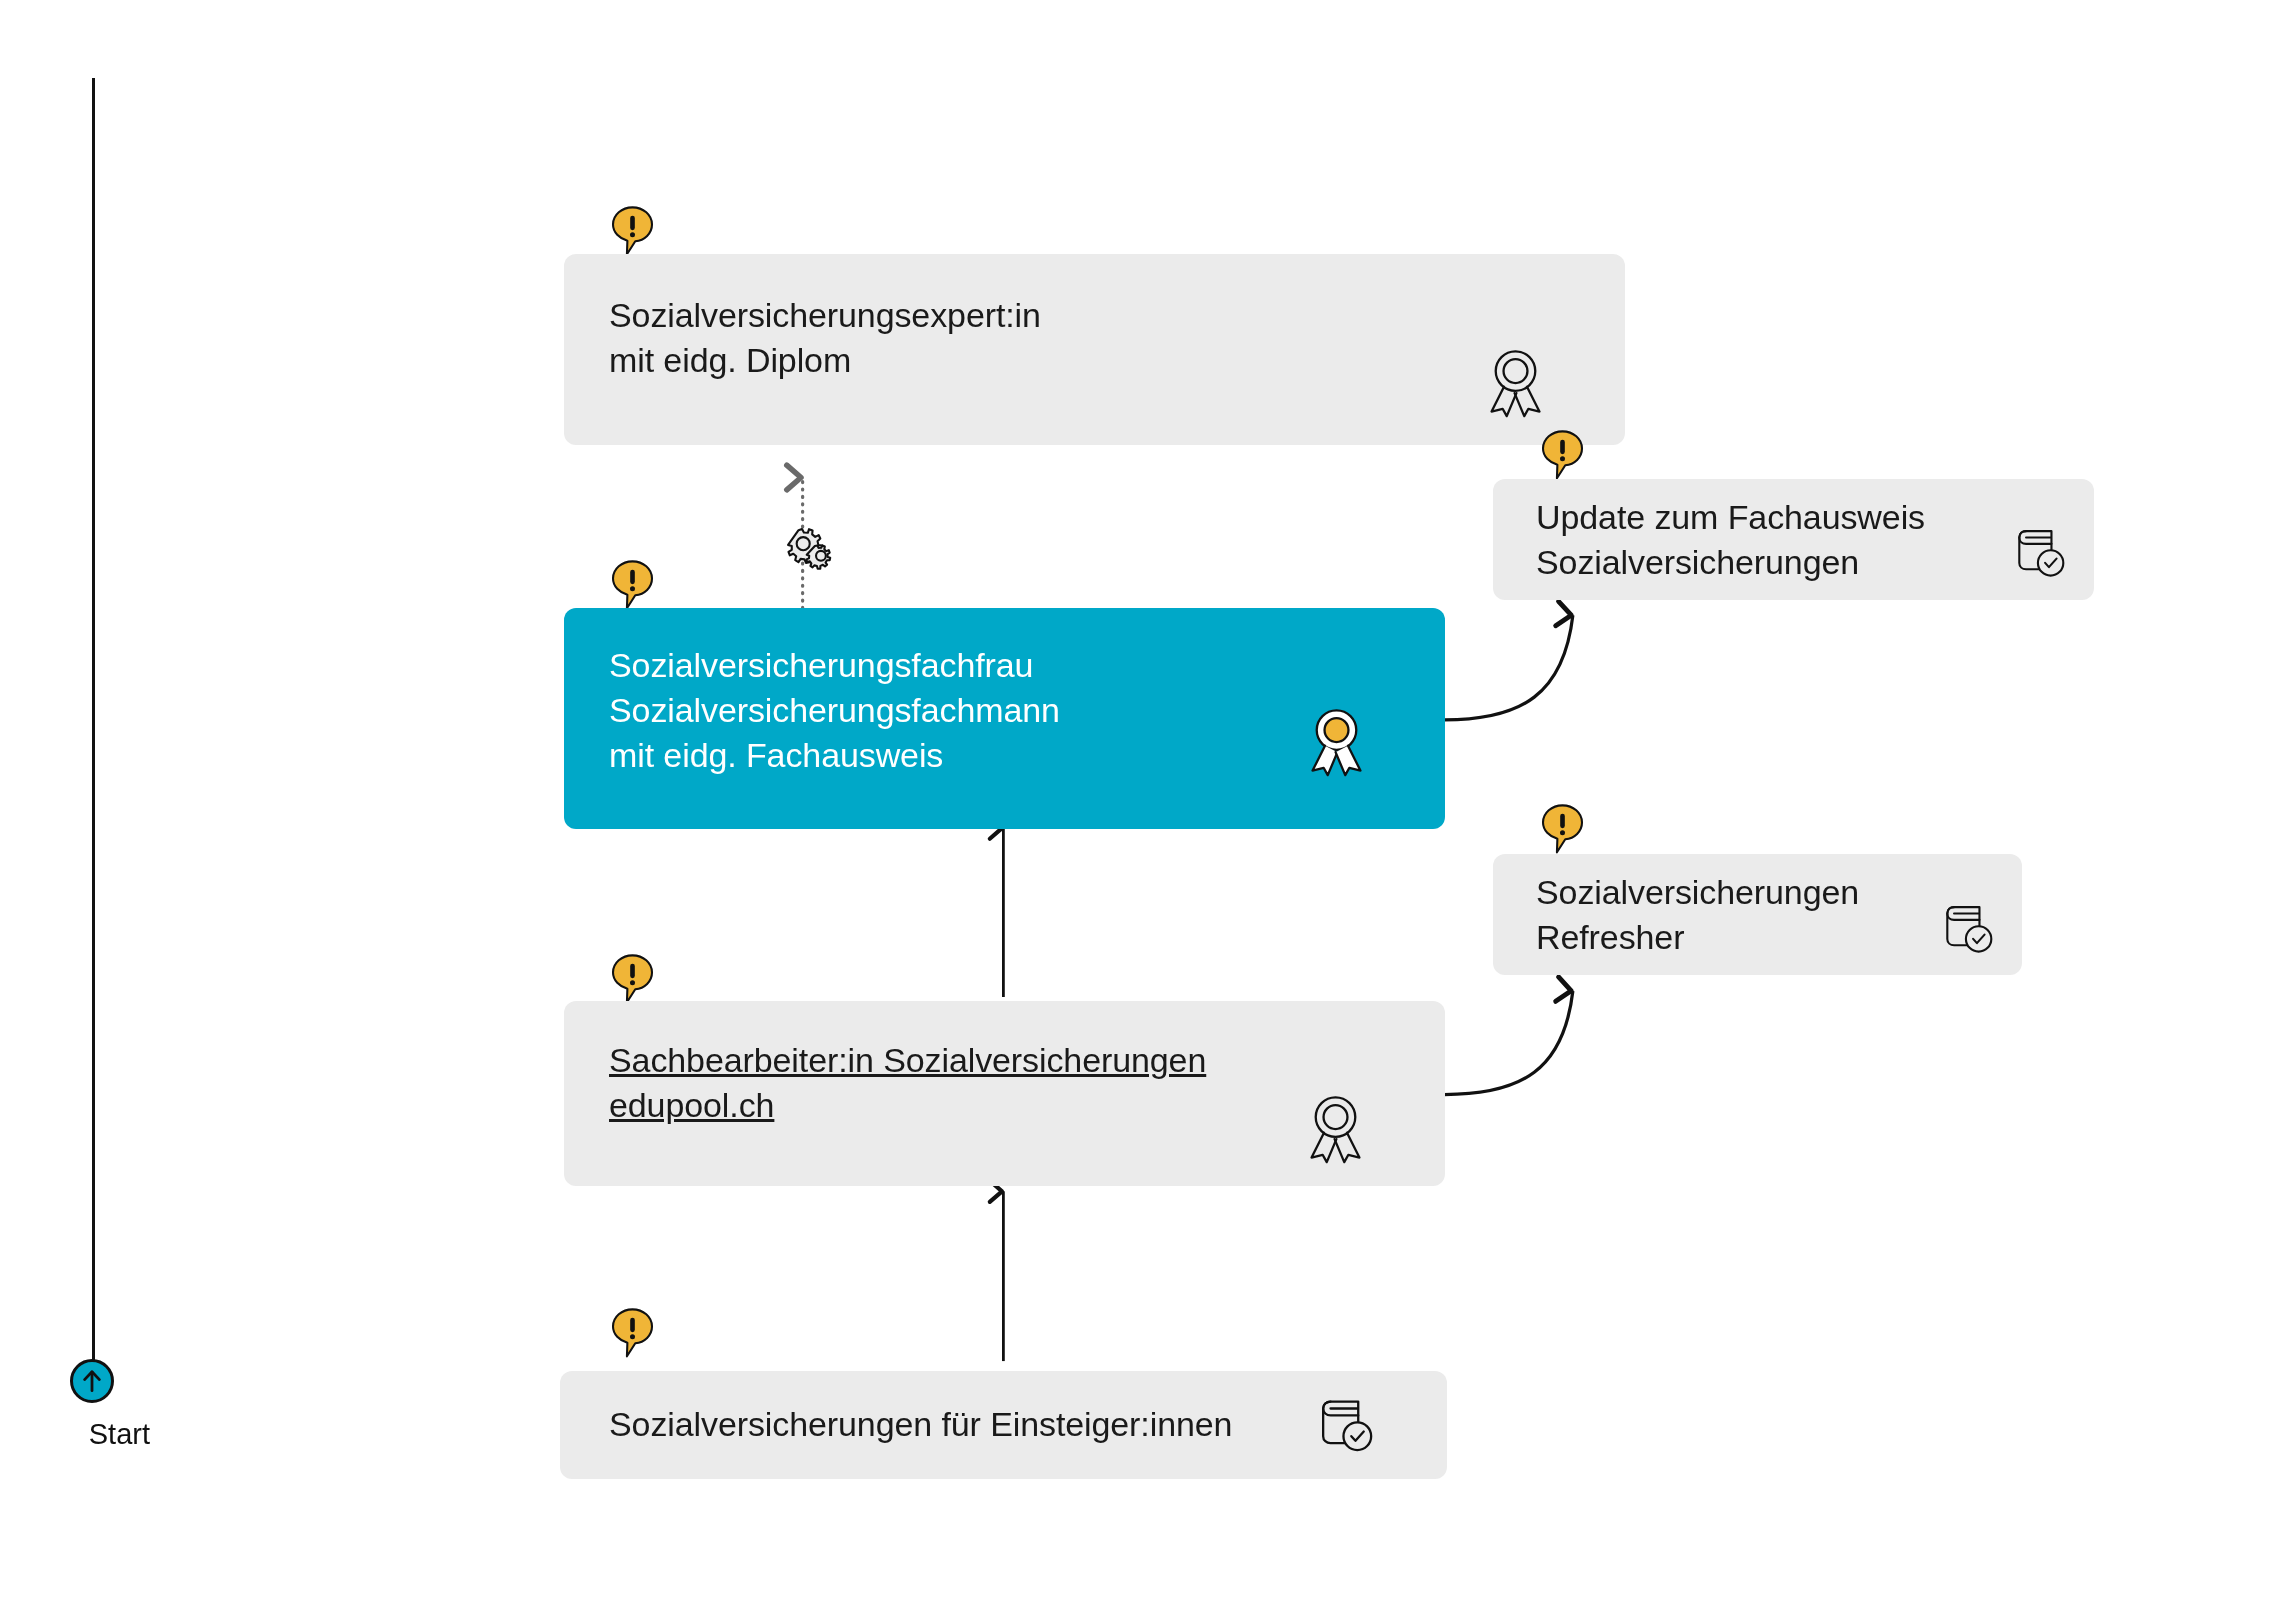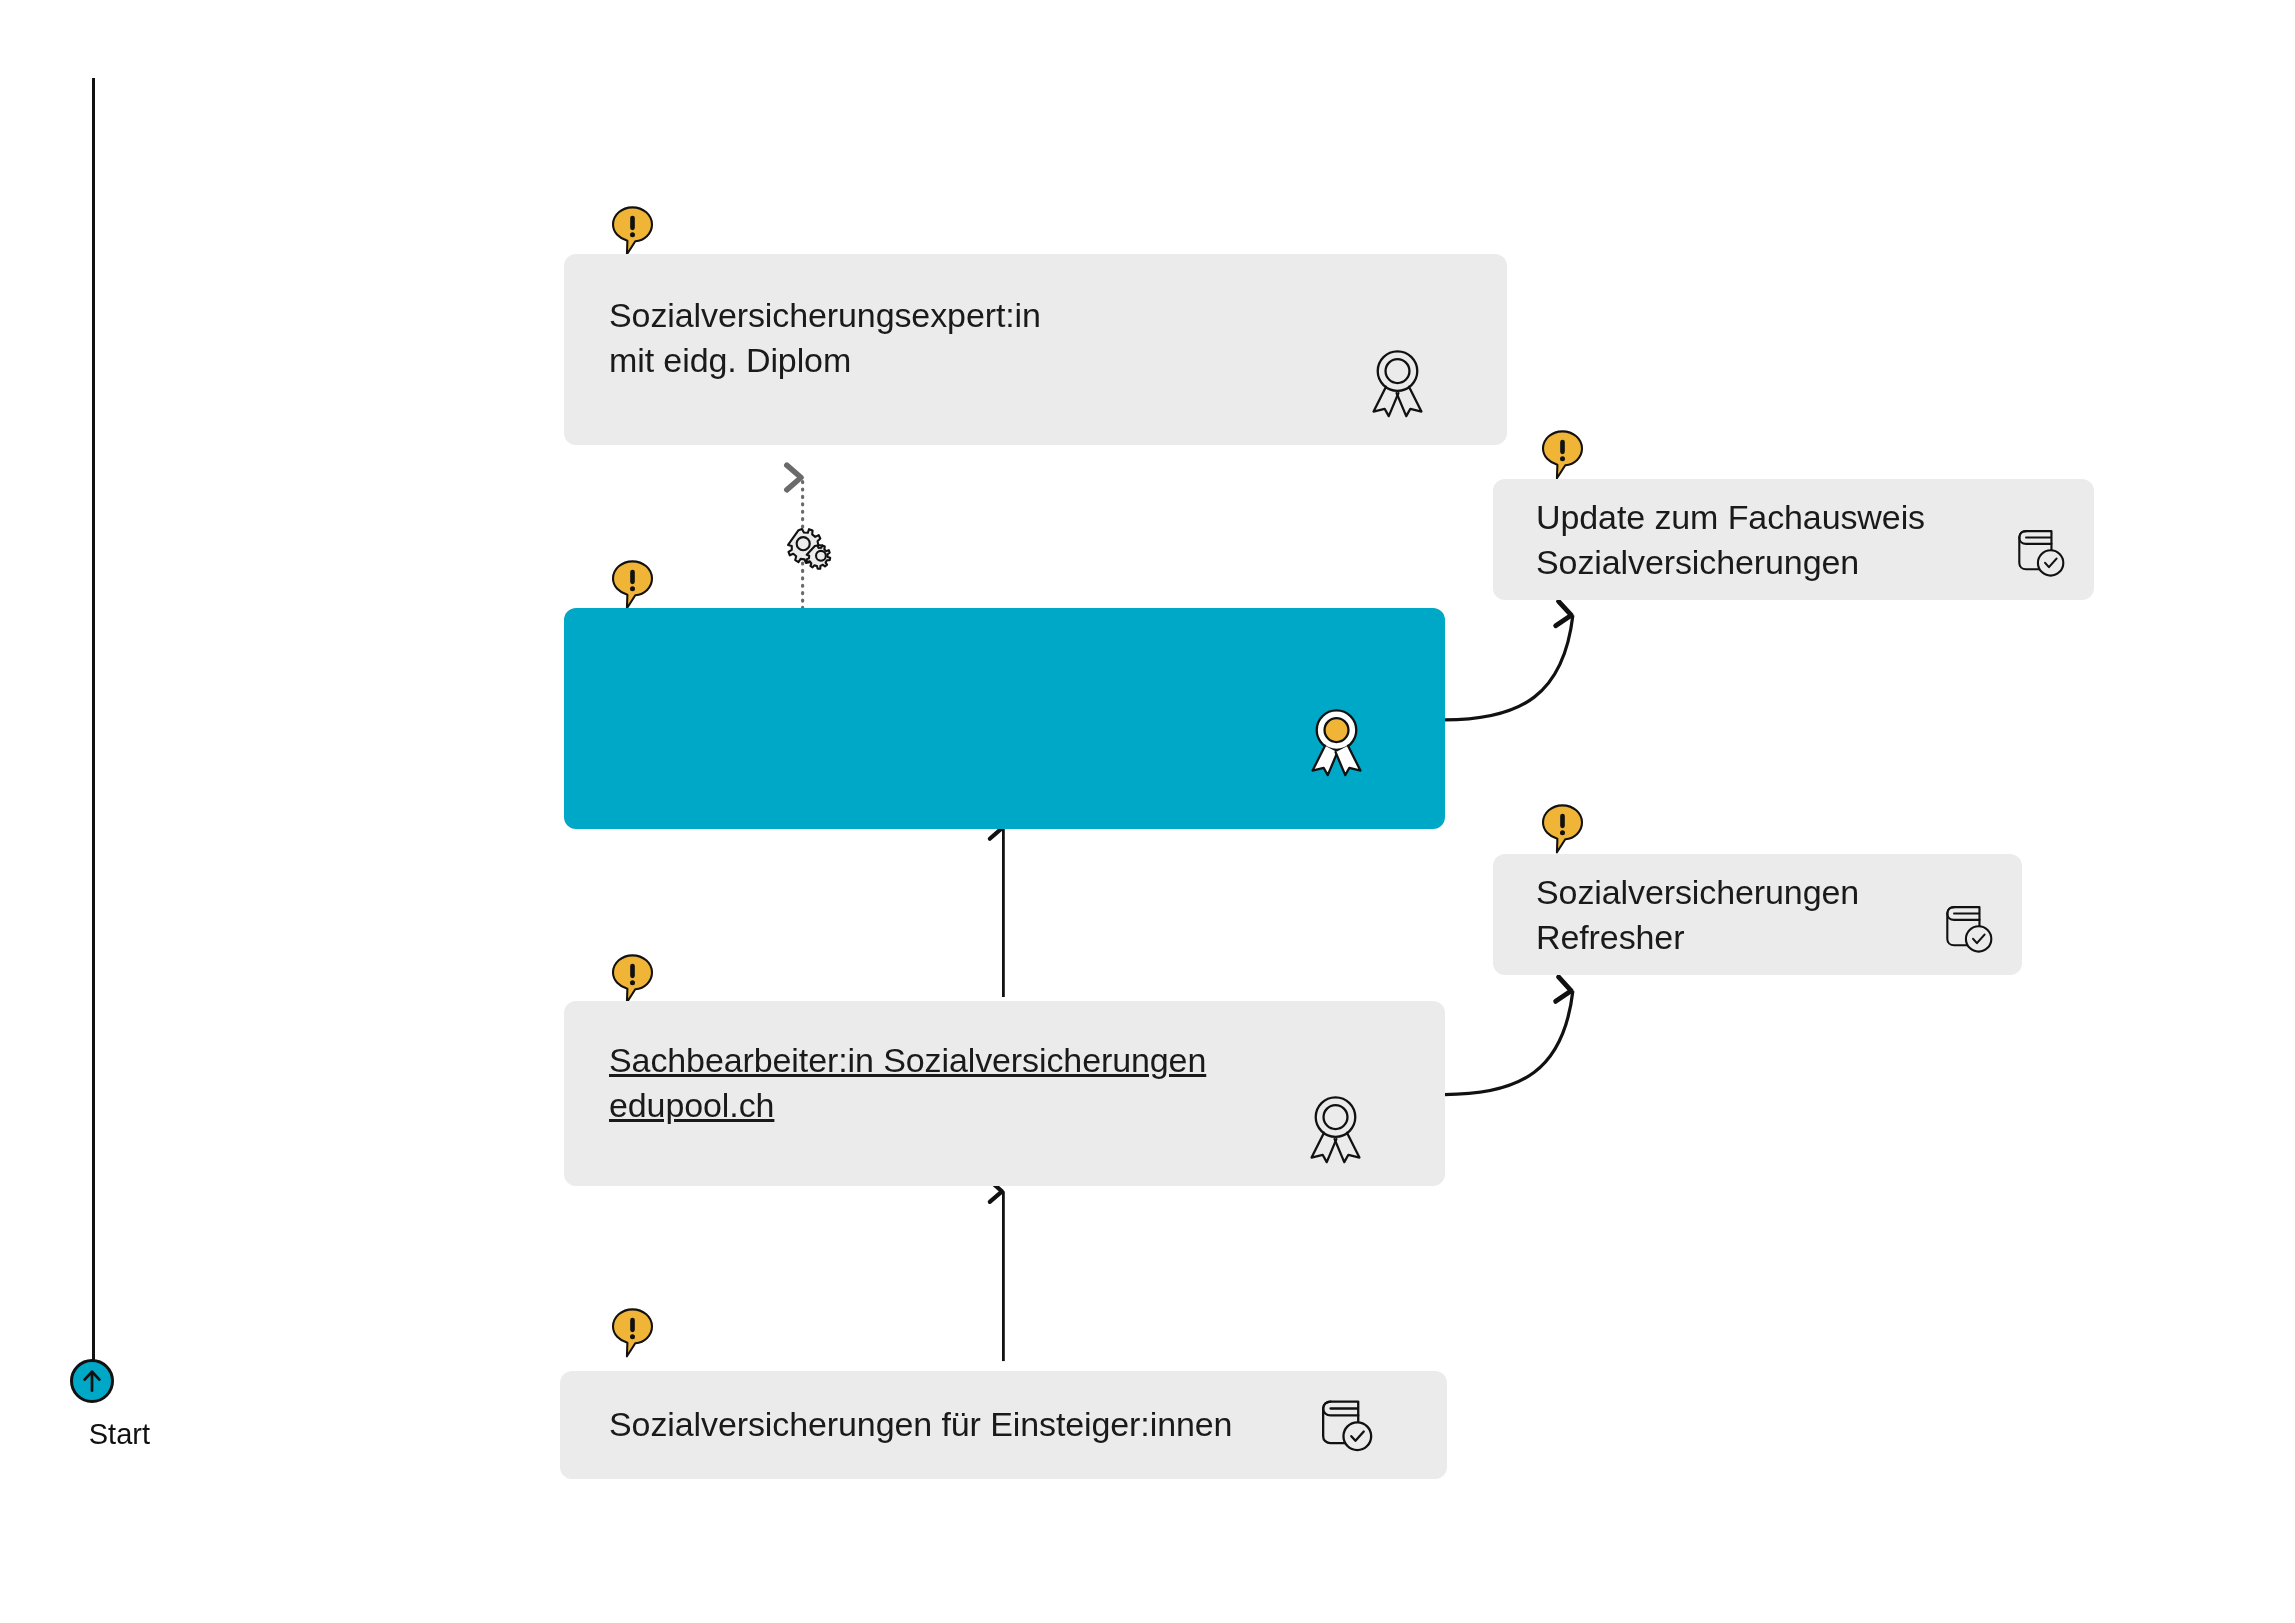--- a/index.html
+++ b/index.html
@@ -127,21 +127,21 @@
     </svg>
   </div>
 
   <div class="bubble" style="left:611px; top:206px;">
     <svg width="43" height="52" viewBox="0 0 92 112">
       <path d="M46 3 C 69 3 88 19 88 40 C 88 59 72 74 52 76 L 34 104 L 35 75 C 18 70 4 57 4 40 C 4 19 23 3 46 3 Z" fill="#f0b537" stroke="#111111" stroke-width="4.5" stroke-linejoin="round"></path>
       <rect x="41" y="21" width="10" height="31" rx="5" fill="#111111"></rect>
       <circle cx="46" cy="62" r="5.4" fill="#111111"></circle>
     </svg>
   </div>
-  <div class="node" style="left:564px; top:254px; width:943px; height:191px;">
+  <div class="node" style="left:564px; top:254px; width:1061px; height:191px;">
     <div class="node-text" style="left:45px; top:39px; width:759px;">Sozialversicherungsexpert:in
 mit eidg. Diplom</div>
     <div class="node-icon" style="right:82px; bottom:27px; width:55px; height:69px;">
       <svg width="55" height="69" viewBox="0 0 118 150">
         <g fill="none" stroke="#111111" stroke-width="5" stroke-linejoin="round" stroke-linecap="round">
           <circle cx="59" cy="48" r="43"></circle>
           <circle cx="59" cy="48" r="26"></circle>
           <path d="M34 82 L7 136 L31 130 L40 146 L61 96"></path>
           <path d="M84 82 L111 136 L87 130 L78 146 L57 96"></path>
         </g>
@@ -150,20 +150,23 @@
   </div>
 
   <div class="bubble" style="left:611px; top:560px;">
     <svg width="43" height="52" viewBox="0 0 92 112">
       <path d="M46 3 C 69 3 88 19 88 40 C 88 59 72 74 52 76 L 34 104 L 35 75 C 18 70 4 57 4 40 C 4 19 23 3 46 3 Z" fill="#f0b537" stroke="#111111" stroke-width="4.5" stroke-linejoin="round"></path>
       <rect x="41" y="21" width="10" height="31" rx="5" fill="#111111"></rect>
       <circle cx="46" cy="62" r="5.4" fill="#111111"></circle>
     </svg>
   </div>
   <div class="node teal" style="left:564px; top:608px; width:881px; height:221px;">
+    <div class="node-text" style="left:45px; top:35px; width:759px;">Sozialversicherungsfachfrau
+Sozialversicherungsfachmann
+mit eidg. Fachausweis</div>
     <div class="node-icon" style="right:81px; bottom:52px; width:55px; height:69px;">
       <svg width="55" height="69" viewBox="0 0 118 150">
         <g fill="none" stroke="#111111" stroke-width="5" stroke-linejoin="round" stroke-linecap="round">
           <circle cx="59" cy="48" r="43" fill="#ffffff"></circle>
           <circle cx="59" cy="48" r="26" fill="#f0b537"></circle>
           <path d="M34 82 L7 136 L31 130 L40 146 L61 96" fill="#ffffff"></path>
           <path d="M84 82 L111 136 L87 130 L78 146 L57 96" fill="#ffffff"></path>
         </g>
       </svg>
     </div>

